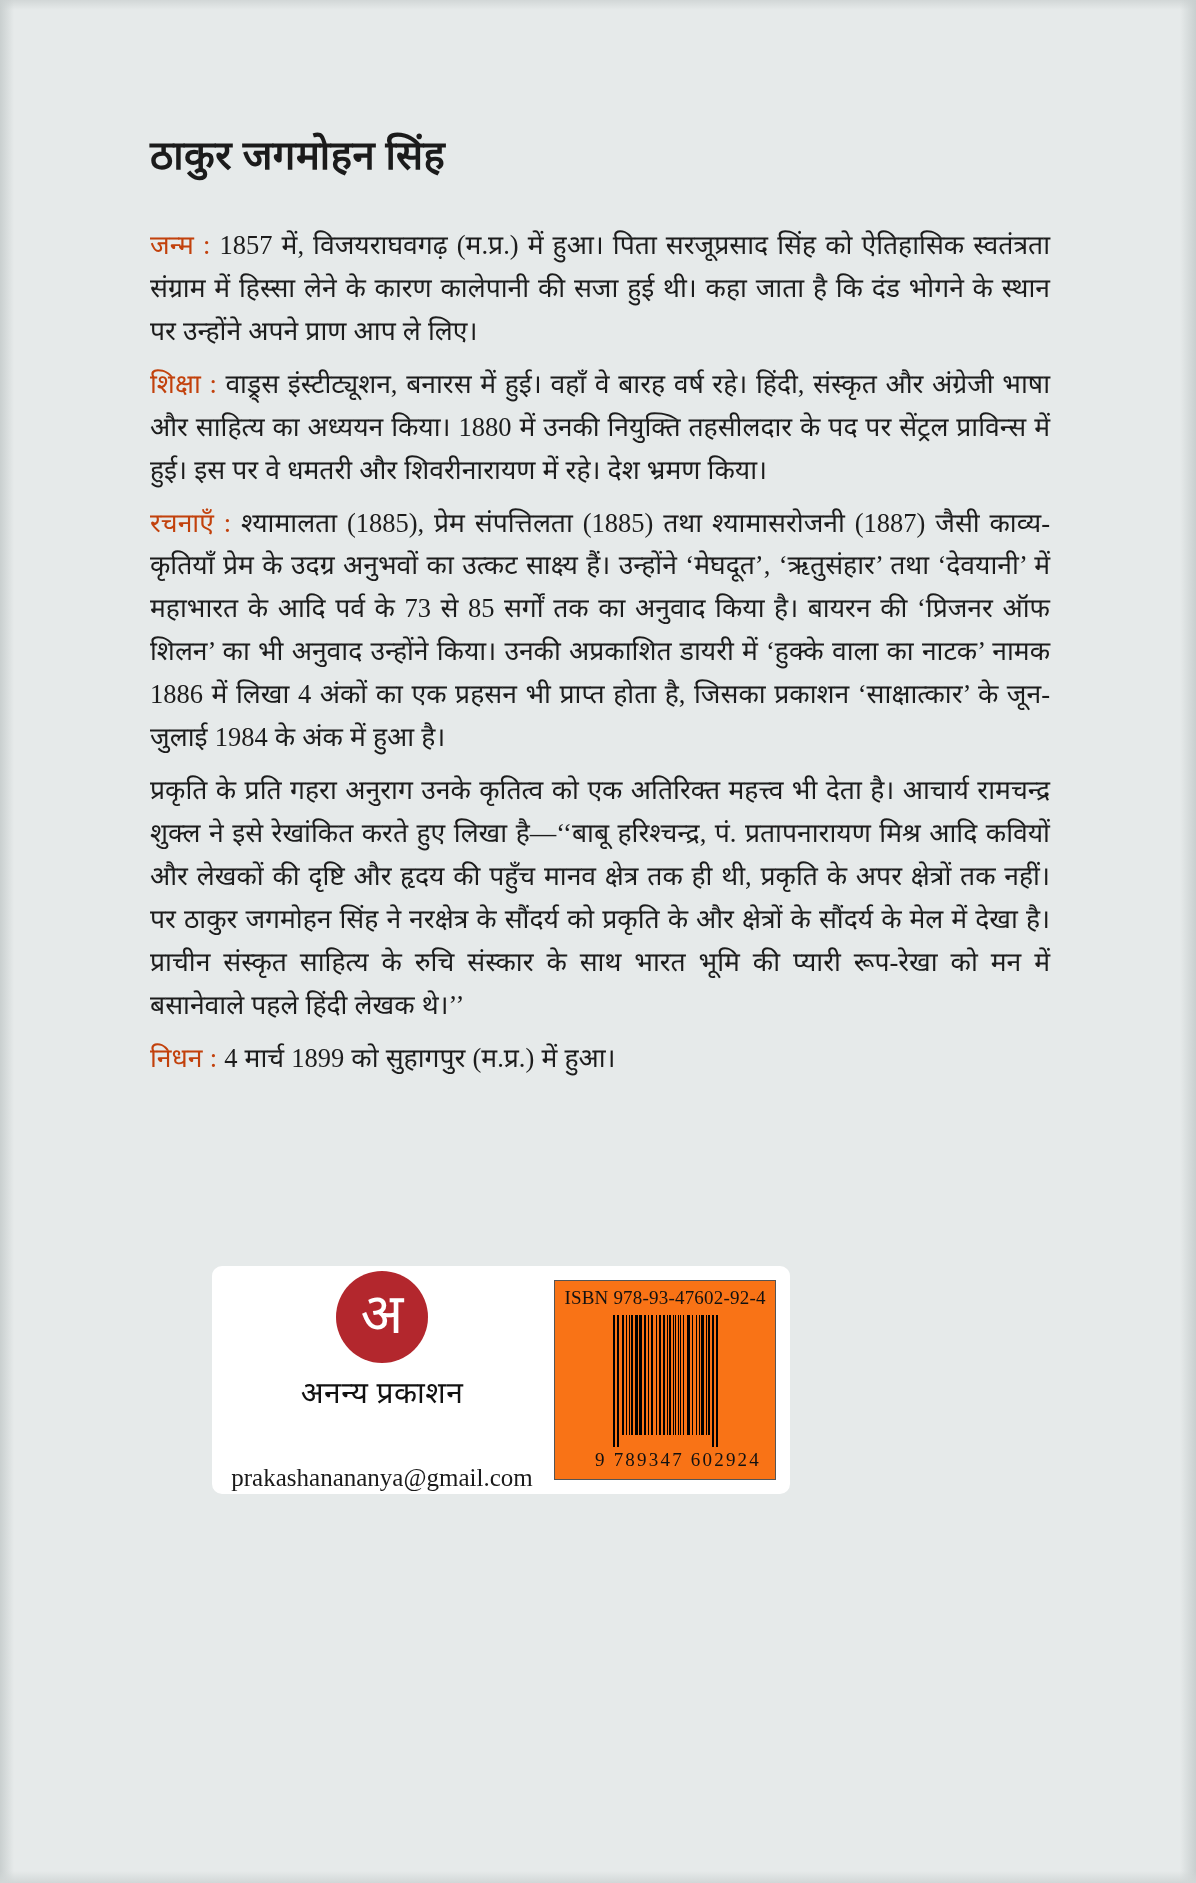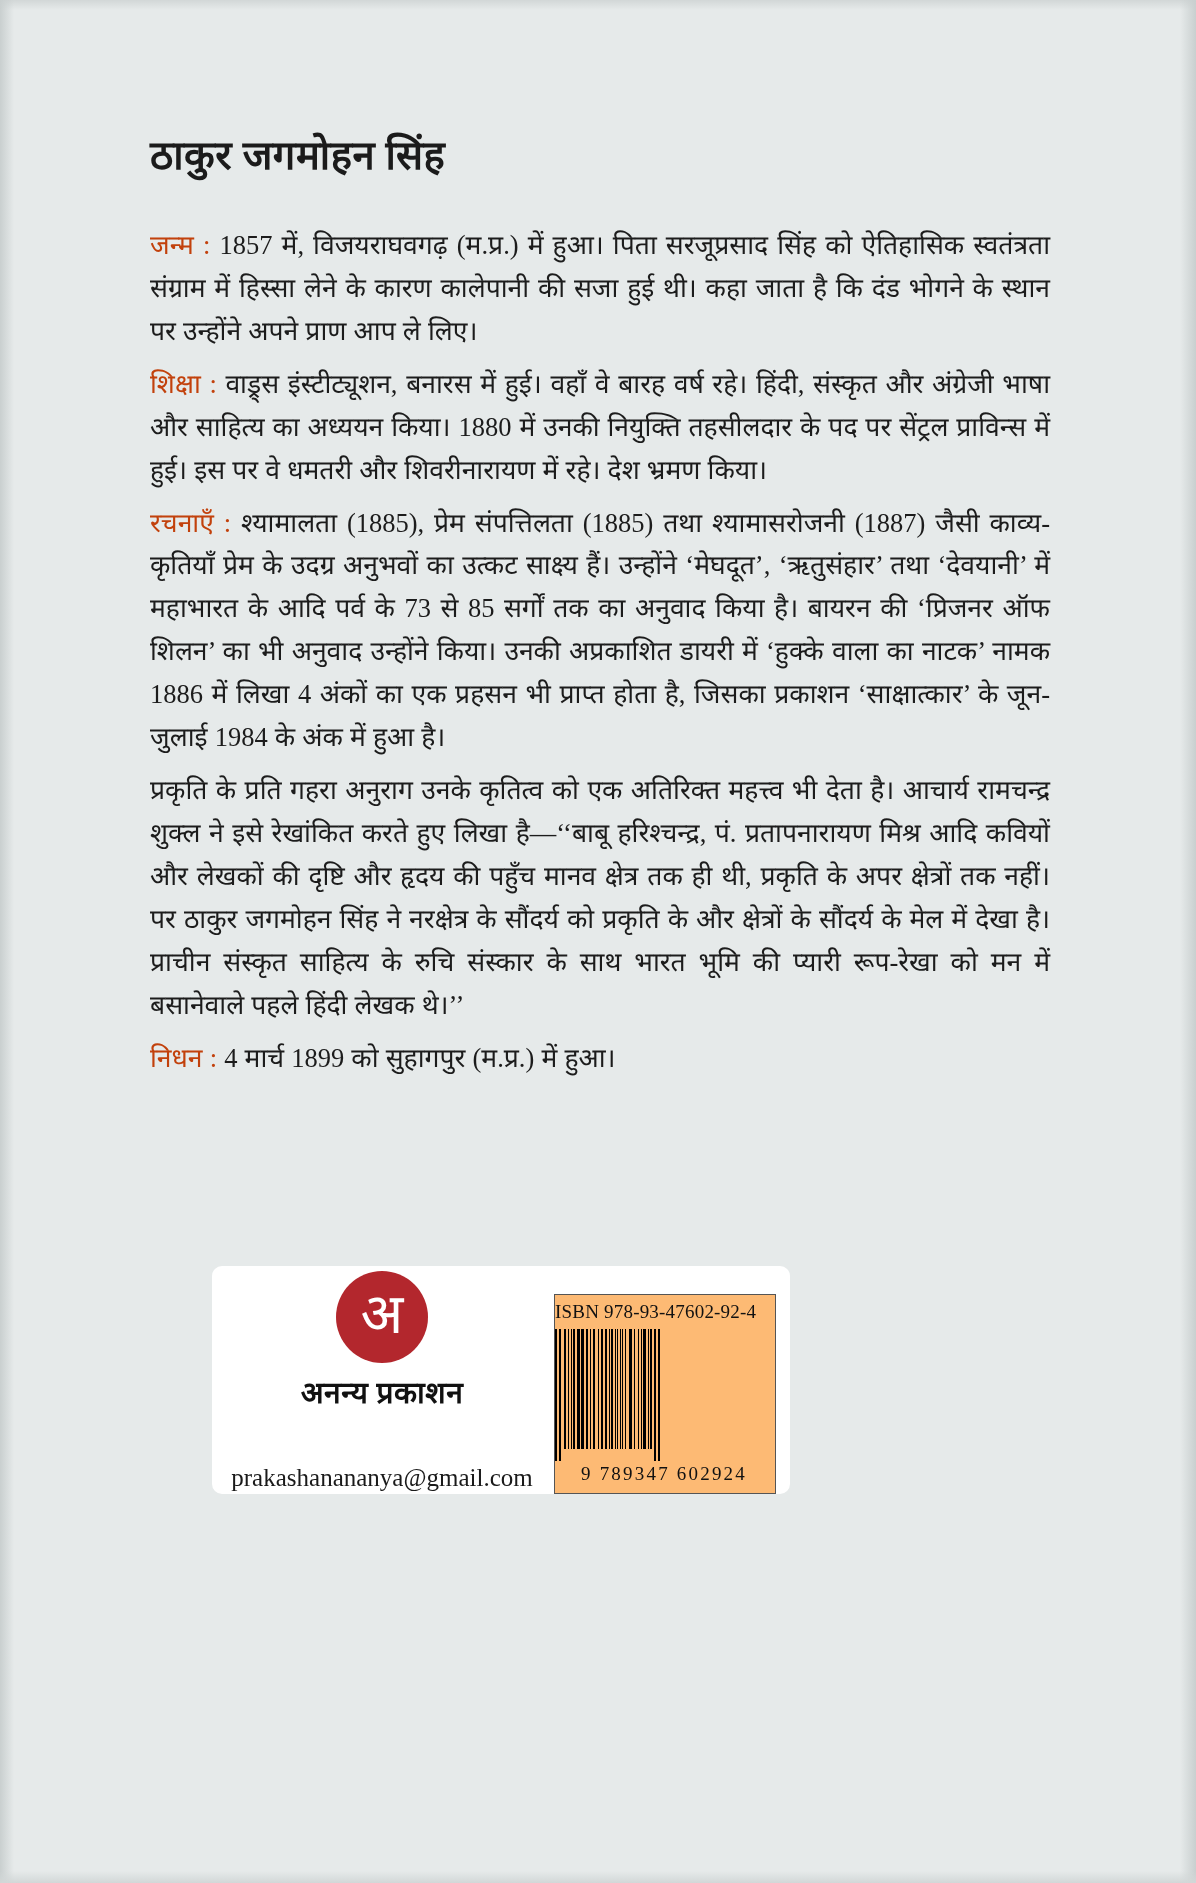--- a/index.html
+++ b/index.html
@@ -123,46 +123,46 @@
     position: relative;
     margin-bottom: 12px;
   }
   .logo-mark span {
     position: relative;
     top: -3px;
   }
 
   .pub-name {
     font-size: 30px;
-    font-weight: bold;
+    font-weight: normal;
     color: #111111;
     letter-spacing: 0.5px;
     line-height: 1.2;
     margin-bottom: 12px;
   }
   .pub-email {
     font-size: 25px;
     color: #1a1a1a;
     line-height: 1.2;
     font-family: "Liberation Serif", "DejaVu Serif", serif;
     margin-top: 40px;
   }
 
   .barcode-box {
     position: absolute;
     right: 14px;
-    top: 28px;
+    top: 14px;
     width: 222px;
     height: 200px;
     border: 1.5px solid #555;
-    background: #fdba74;
+    background: #f97316;
     box-sizing: border-box;
     display: flex;
     flex-direction: column;
-    align-items: flex-start;
+    align-items: center;
     padding-top: 6px;
   }
   .isbn-text {
     font-size: 19px;
     color: #111;
     letter-spacing: 0.2px;
     white-space: nowrap;
     font-family: "Liberation Serif", "DejaVu Serif", serif;
   }
   .bars {

